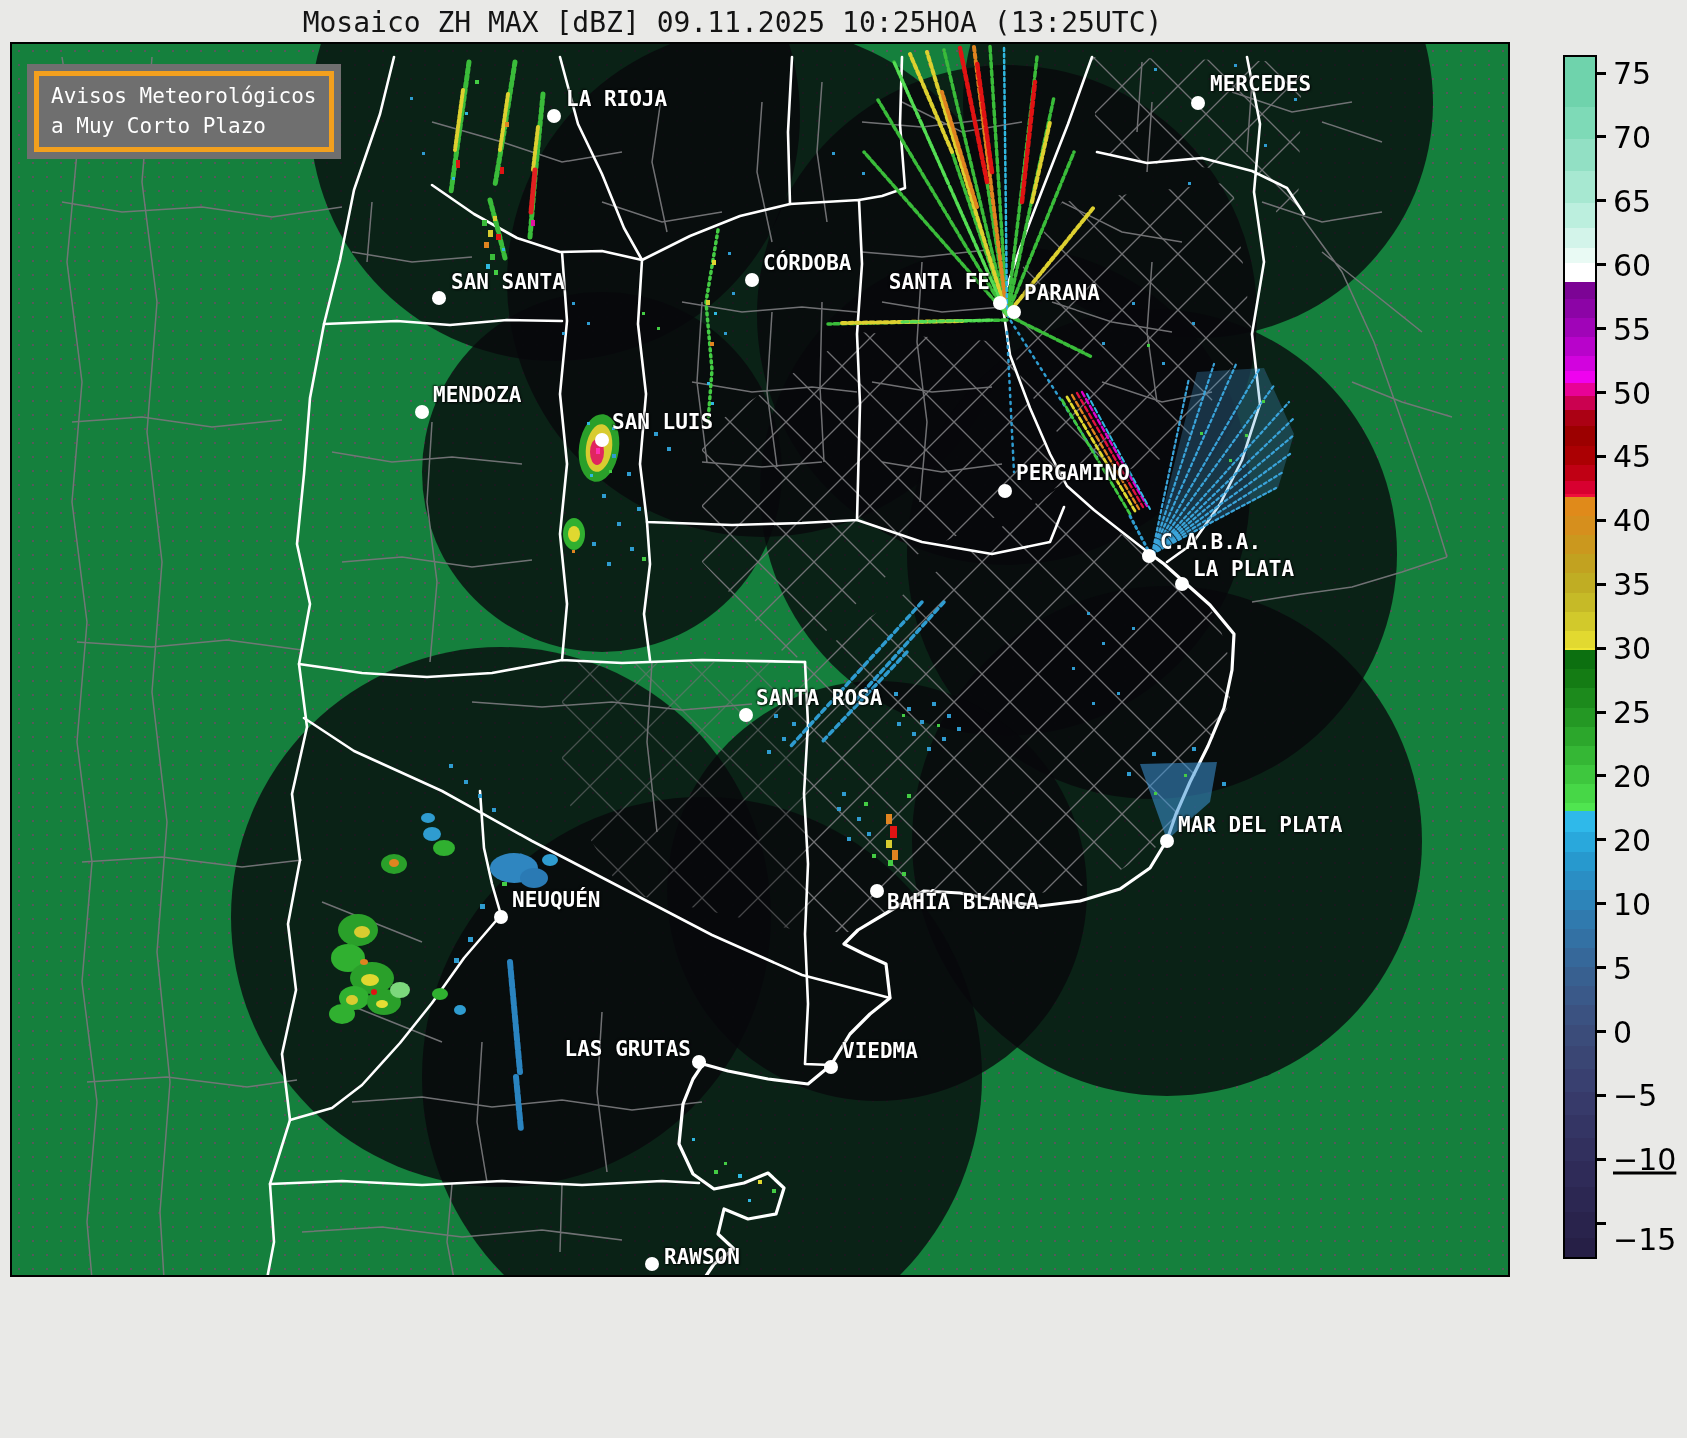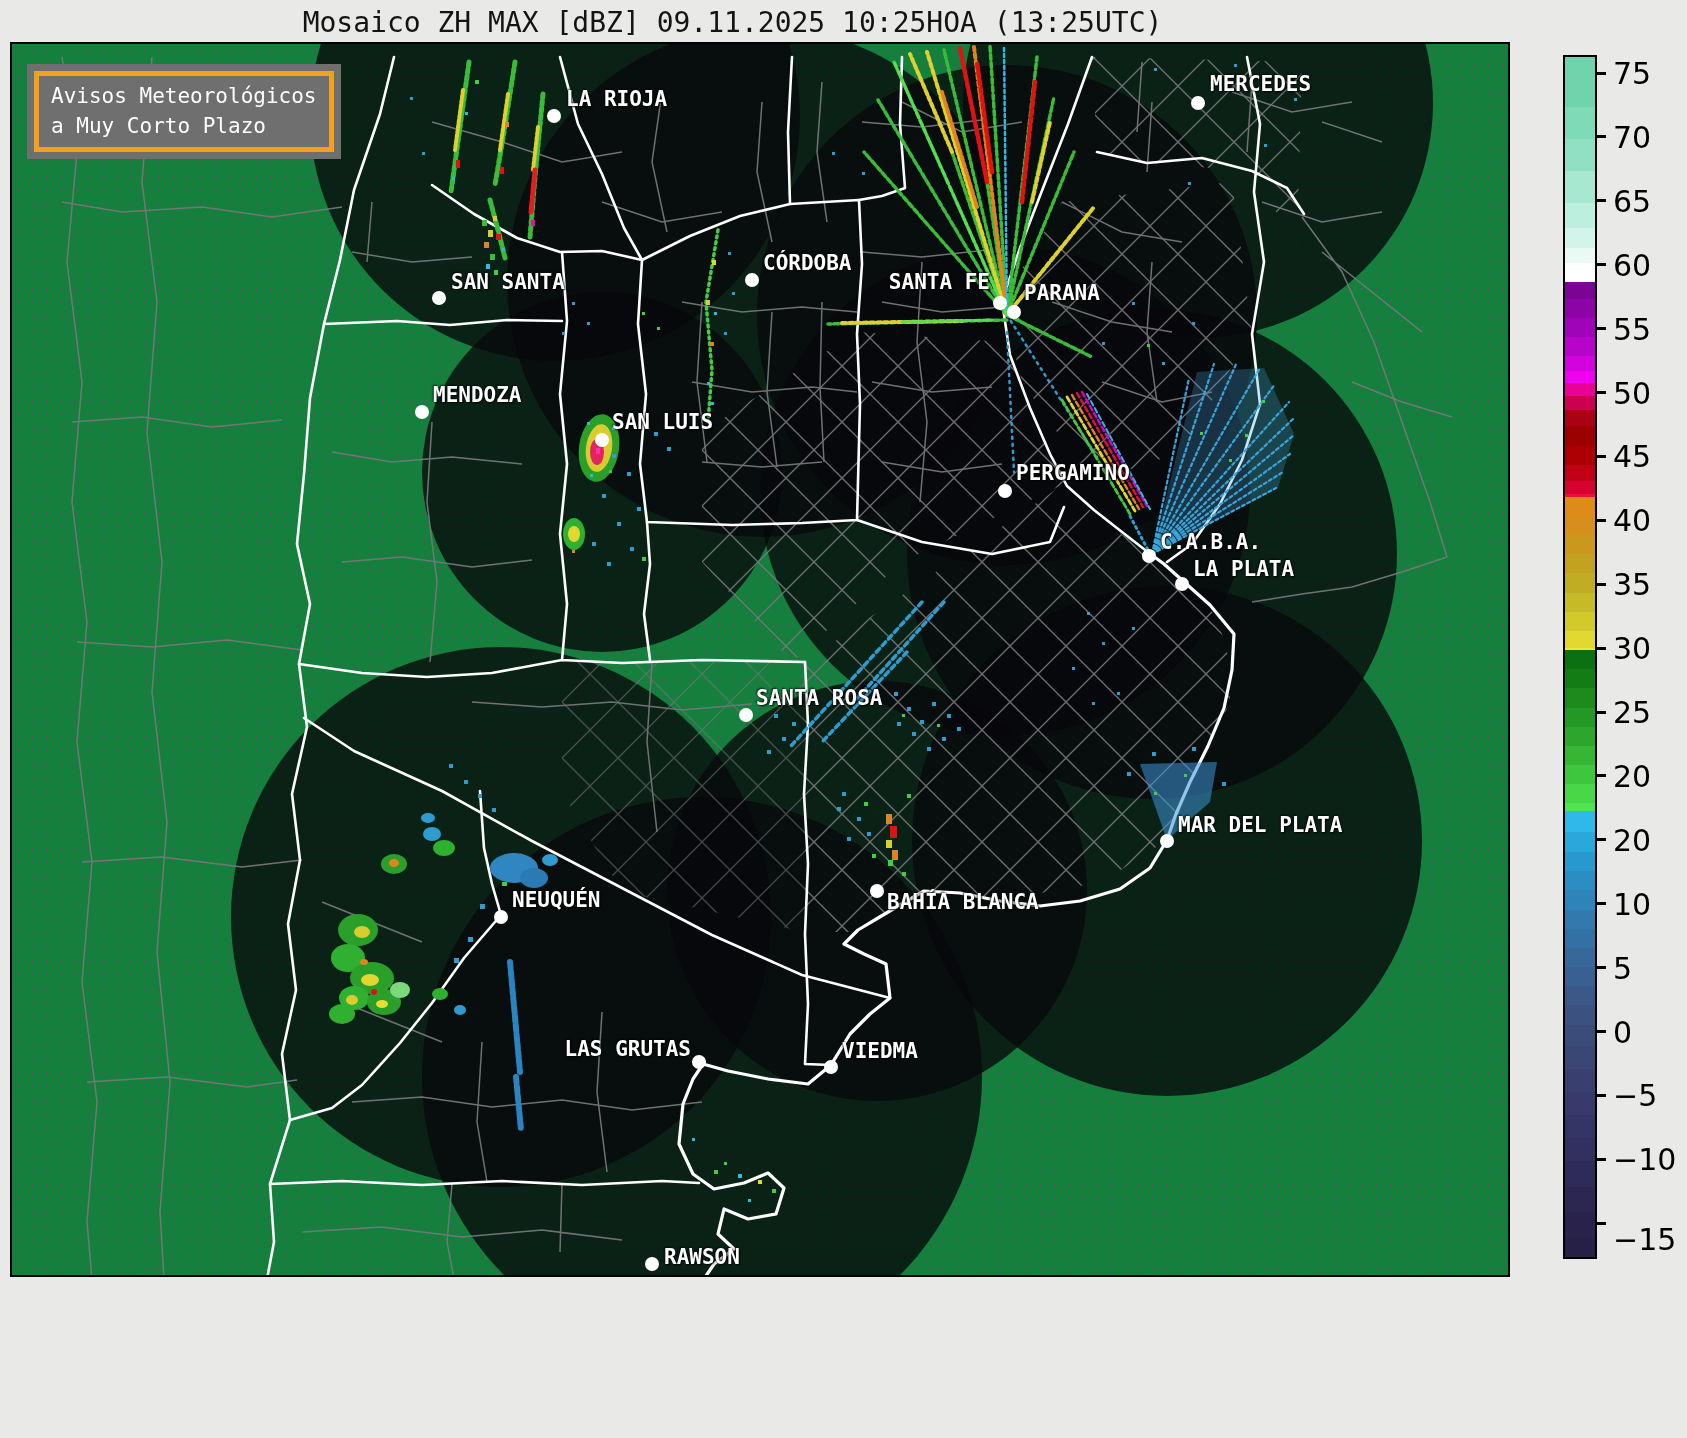--- a/index.html
+++ b/index.html
@@ -437,21 +437,21 @@
       <div class="cb-tick-label" data-interactable="false" style="left: 1613px; top: 839.8px;">20</div>
       <div class="cb-tick" data-interactable="false" style="left: 1595px; top: 902.2px;"></div>
       <div class="cb-tick-label" data-interactable="false" style="left: 1613px; top: 903.7px;">10</div>
       <div class="cb-tick" data-interactable="false" style="left: 1595px; top: 966.1px;"></div>
       <div class="cb-tick-label" data-interactable="false" style="left: 1613px; top: 967.6px;">5</div>
       <div class="cb-tick" data-interactable="false" style="left: 1595px; top: 1030px;"></div>
       <div class="cb-tick-label" data-interactable="false" style="left: 1613px; top: 1031.5px;">0</div>
       <div class="cb-tick" data-interactable="false" style="left: 1595px; top: 1093.9px;"></div>
       <div class="cb-tick-label" data-interactable="false" style="left: 1613px; top: 1095.4px;">−5</div>
       <div class="cb-tick" data-interactable="false" style="left: 1595px; top: 1157.8px;"></div>
-      <div class="cb-tick-label" data-interactable="false" style="left: 1613px; top: 1159.3px;">−10</div>
+      <div class="cb-tick-label" data-interactable="false" style="left: 1613px; top: 1159.3px; text-decoration: underline;">−10</div>
       <div class="cb-tick" data-interactable="false" style="left: 1595px; top: 1221.7px;"></div>
       <div class="cb-tick-label" data-interactable="false" style="left: 1613px; top: 1223.2px; margin-top: 16px;">−15</div>
     </div>
 
   <div class="footer" data-interactable="false">
     
     
 
     
     

